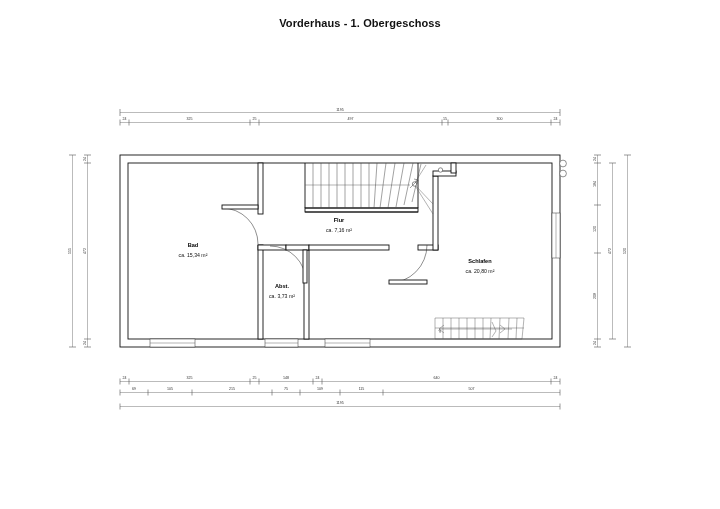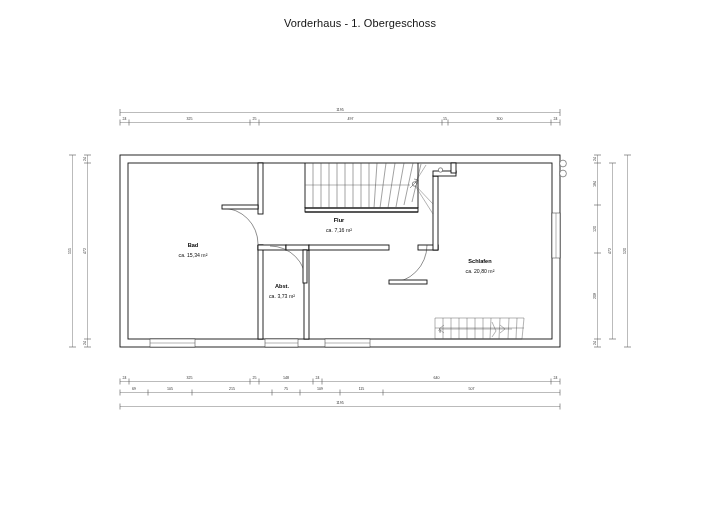--- a/index.html
+++ b/index.html
@@ -9,21 +9,21 @@
     font-family:"Liberation Sans", sans-serif;
     color:#000;
     overflow:hidden;
     position:relative;
   }
   #plan-title{
     position:absolute;
     top:17px; left:0; width:720px;
     text-align:center;
     font-size:11px;
-    font-weight:normal;
+    font-weight:bold;
     letter-spacing:0.1px;
     color:#111;
   }
   #drawing{
     position:absolute;
     top:0; left:0;
     width:720px; height:509px;
   }
   svg{display:block;}
   .wall{fill:#ffffff;stroke:#111111;stroke-width:0.9;}

